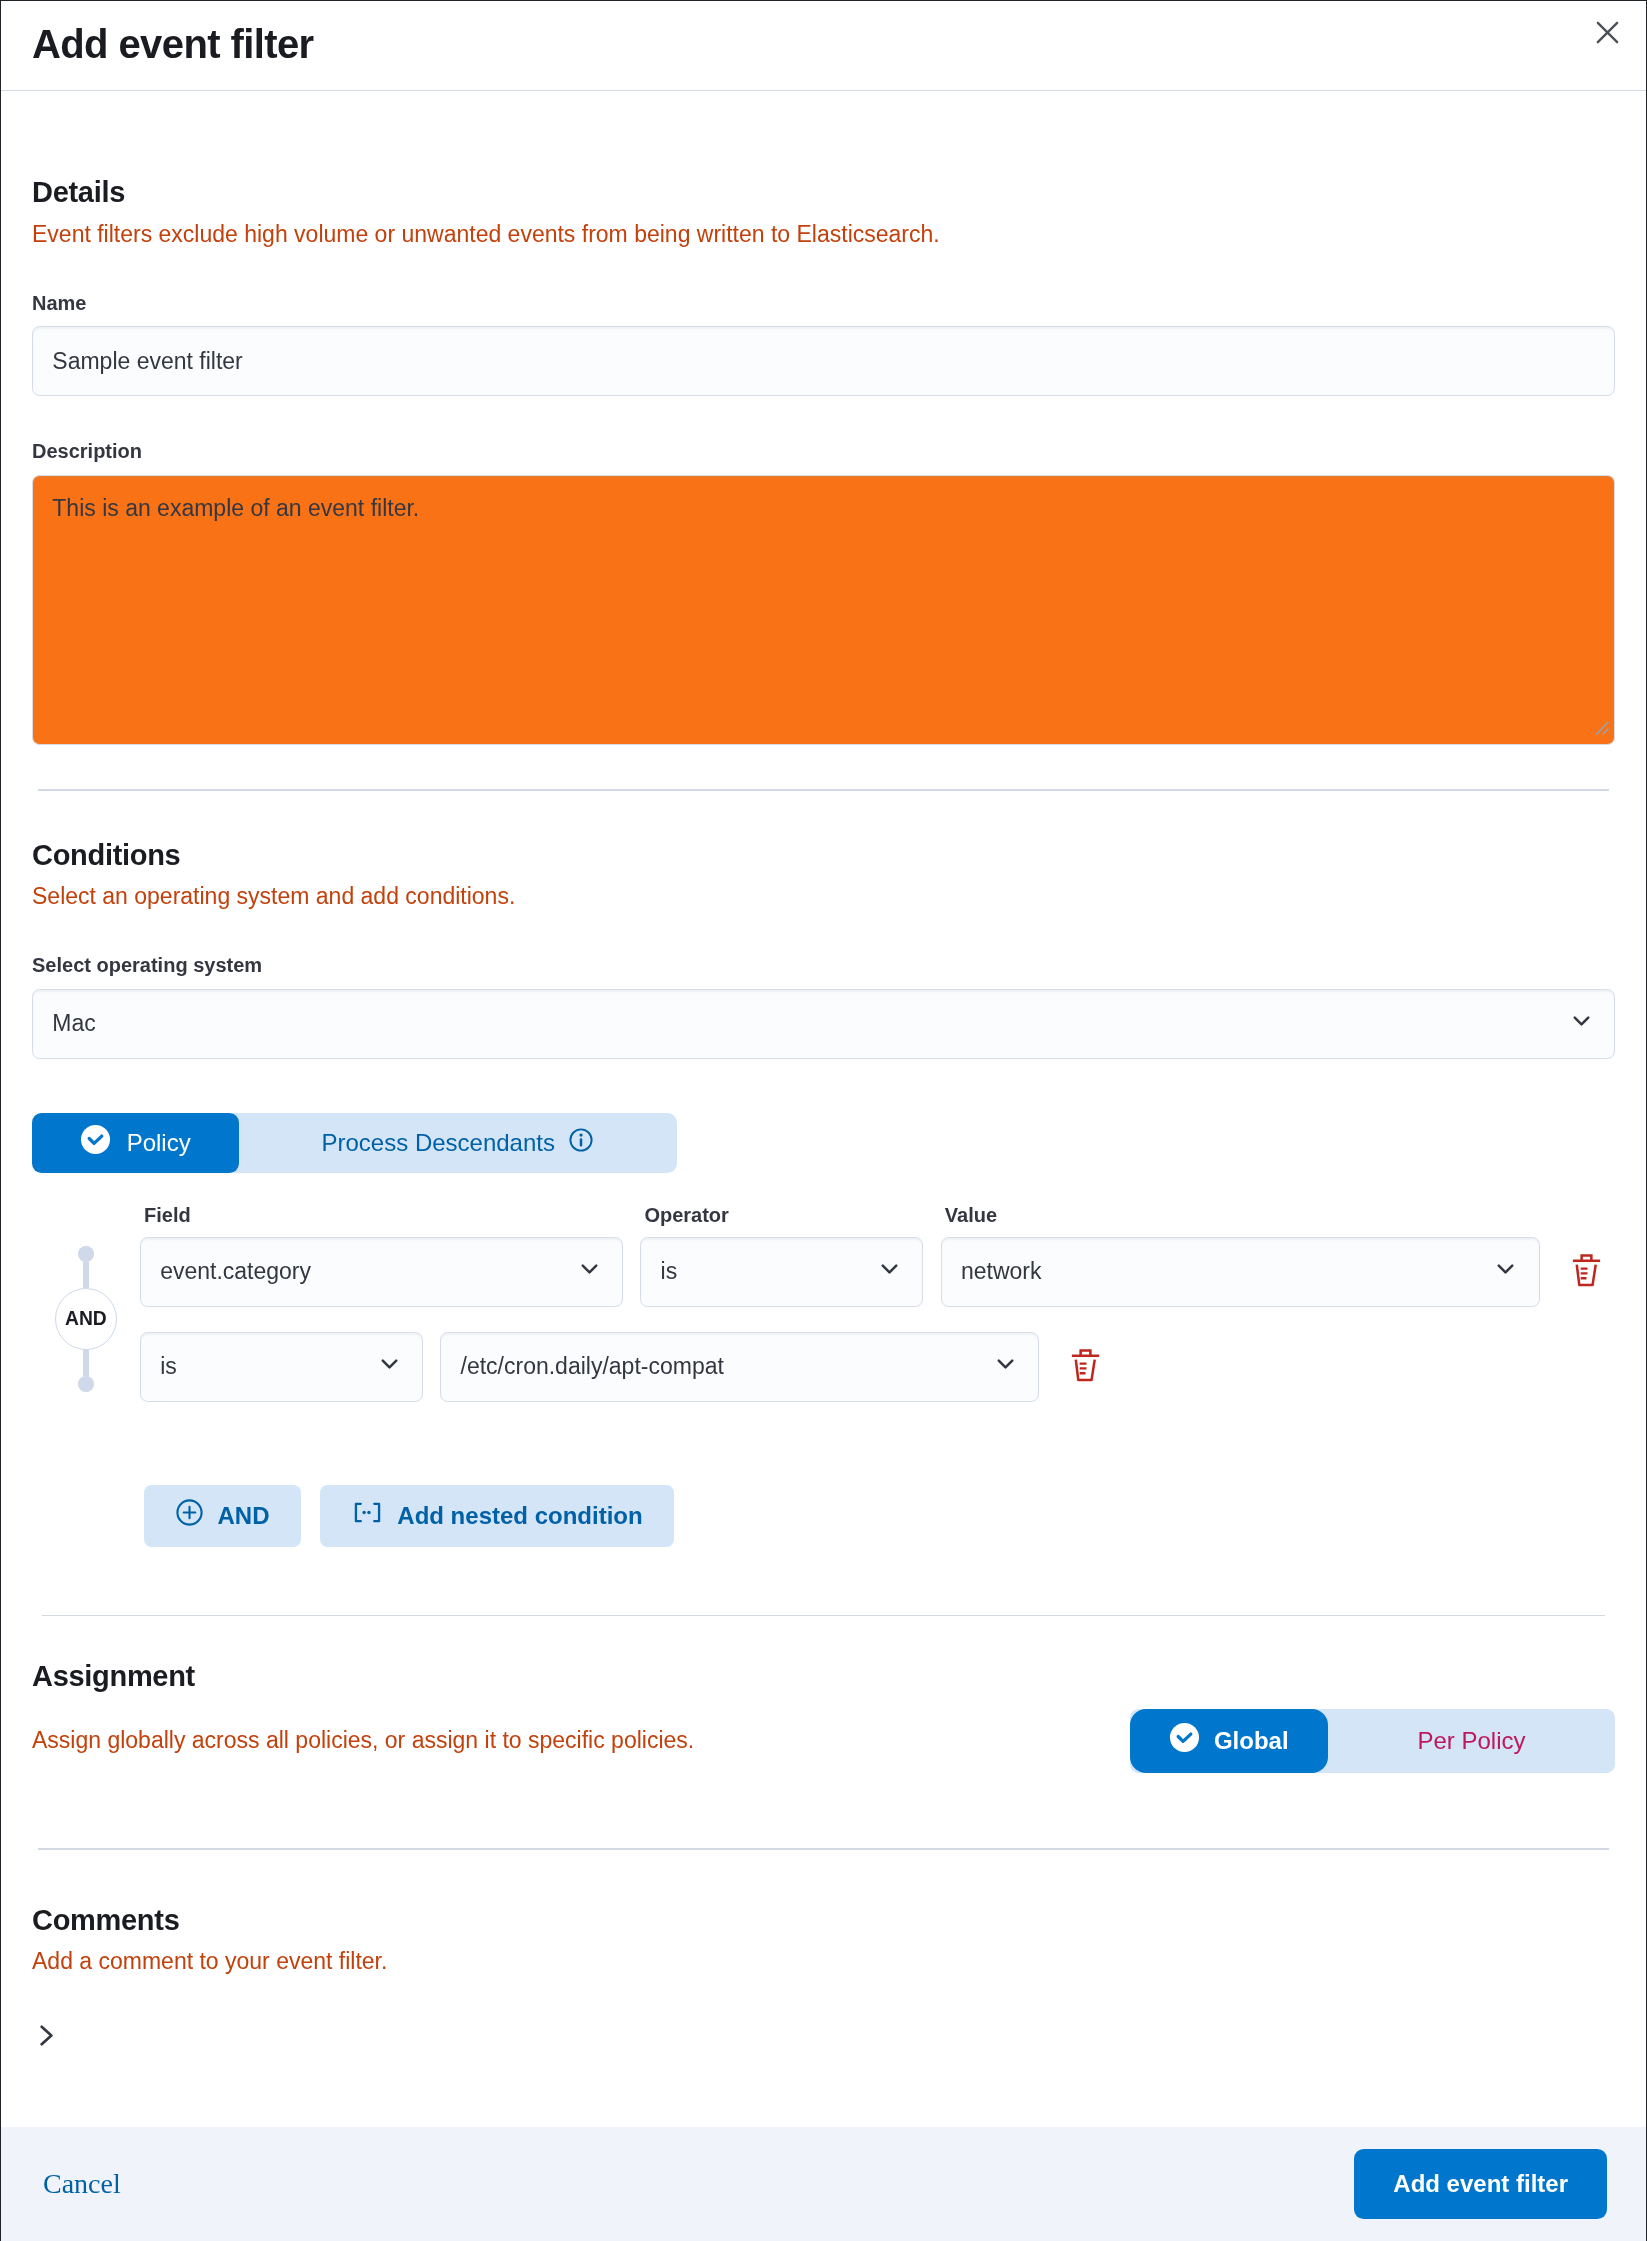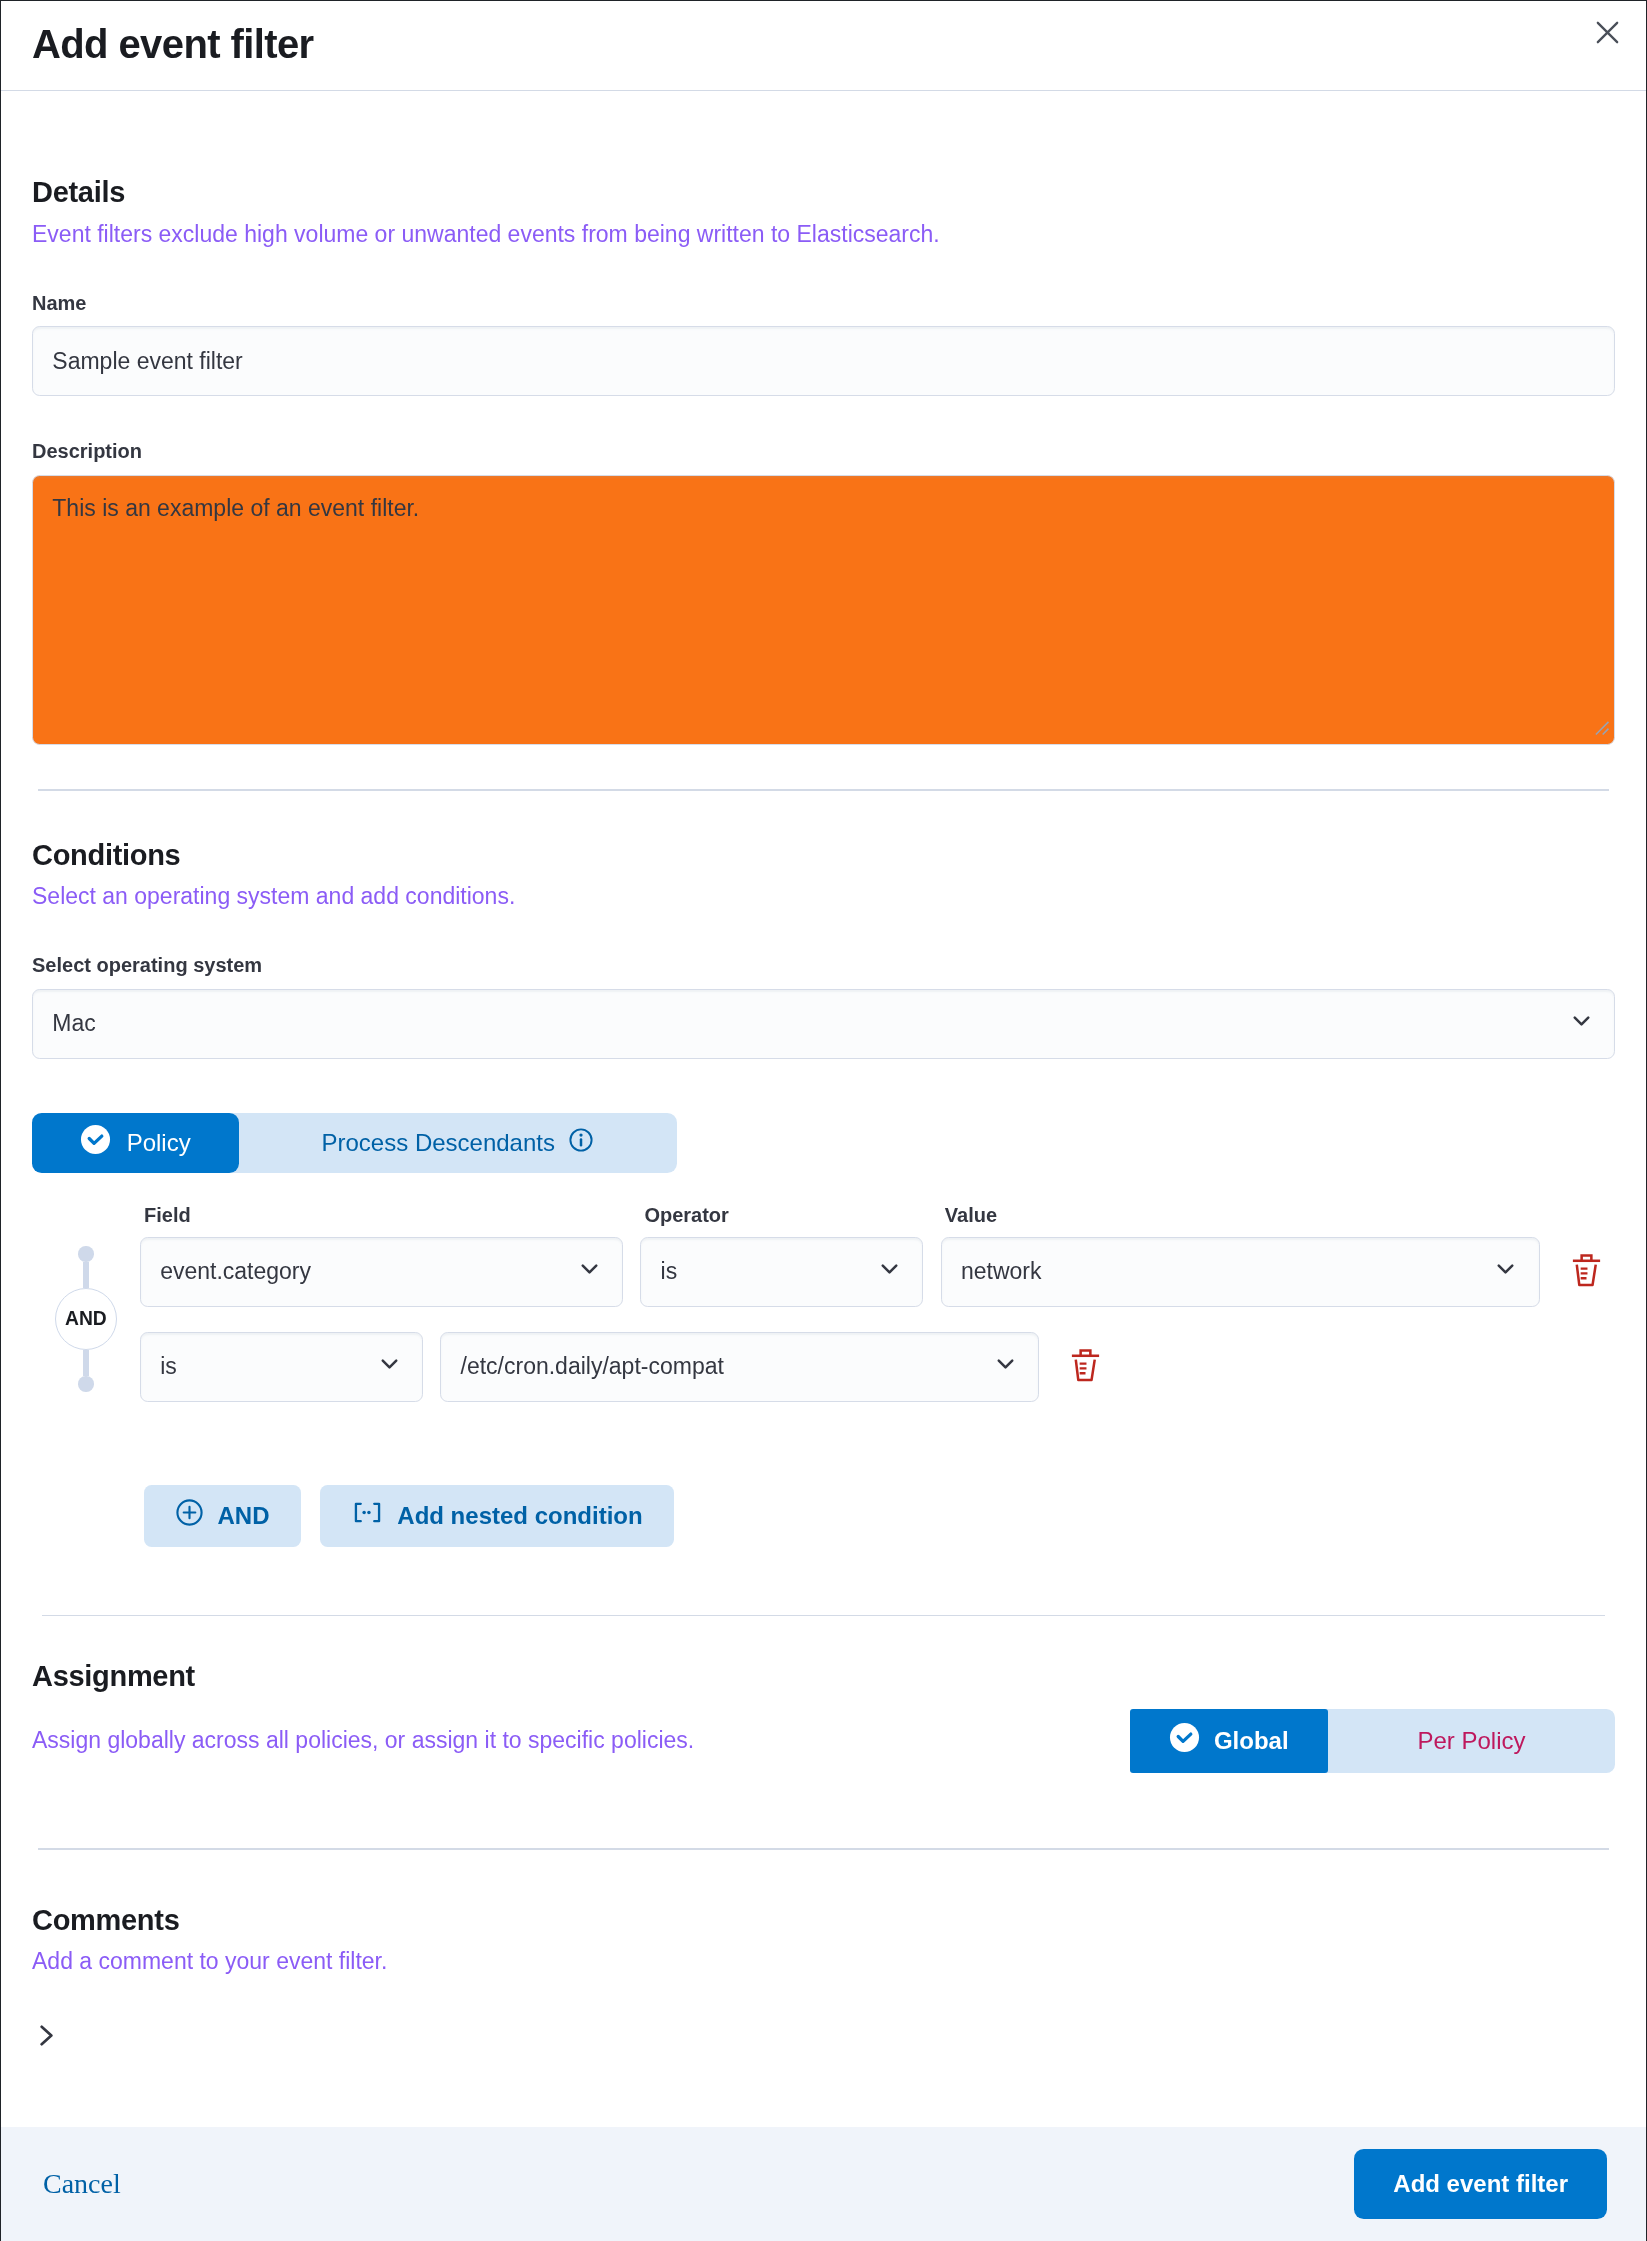--- a/index.html
+++ b/index.html
@@ -16,21 +16,21 @@
     overflow: hidden;
   }
   
   .modal-header { flex: none; position: relative; padding: 21px 31px 23px; border-bottom: 1px solid #d3dae6; }
   .modal-title { font-size: 40px; font-weight: 700; color: #1a1c21; letter-spacing: -0.6px; }
   .close-btn { position: absolute; top: 9.7px; right: 15.4px; width: 46px; height: 46px;
     display: flex; align-items: center; justify-content: center; background: none; border: none; cursor: pointer; }
   
   .modal-body { flex: 1 1 auto; padding: 0 31px; }
   .section-heading { font-size: 29px; font-weight: 700; color: #1a1c21; letter-spacing: -0.3px; }
-  .section-sub { font-size: 23px; color: #8b5cf6; margin-top: 11.6px; }
+  .section-sub { font-size: 23px; color: #c2410c; margin-top: 11.6px; }
   .form-label { display: block; font-size: 20px; font-weight: 700; color: #343741; }
   .control {
     display: flex; align-items: center; justify-content: space-between;
     height: 70px; width: 100%;
     background: #fbfcfd;
     border: 1px solid #d6dce8;
     border-radius: 7.7px;
     padding: 0 19.3px;
     font-size: 23px; color: #343741;
     box-shadow: inset 0 1.9px 1.9px rgba(152,162,179,0.12);
@@ -71,21 +71,21 @@
   .trash-btn { width: 58px; height: 70px; display: flex; align-items: center; justify-content: center;
     background: none; border: none; cursor: pointer; }
   .builder-buttons { display: flex; gap: 19.3px; margin-left: 112px; margin-top: 83px; }
   .btn-lightblue { display: flex; align-items: center; gap: 13.5px; height: 62px; border: none; cursor: pointer;
     background: #d3e5f6; color: #0061a6; font-weight: 700; font-size: 24px; border-radius: 7.7px;
     font-family: "Liberation Sans", sans-serif; padding: 0 31px; }
   
   .assign-row { display: flex; align-items: center; justify-content: space-between; margin-top: 15.4px; }
   .toggle-group { display: inline-flex; background: #d3e5f6; border-radius: 8.7px; }
   .toggle-seg { height: 64px; display: flex; align-items: center; justify-content: center; cursor: pointer; font-size: 24px; }
-  .toggle-active { width: 198px; gap: 13.5px; background: #0077cc; color: #fff; font-weight: 700; border-radius: 3px; }
+  .toggle-active { width: 198px; gap: 13.5px; background: #0077cc; color: #fff; font-weight: 700; border-radius: 16px; }
   .toggle-inactive { width: 287px; color: #be185d; font-weight: 400; border-radius: 8.7px; }
   
   .accordion-toggle { margin-top: 42px; width: 42px; height: 39px; background: none; border: none; cursor: pointer;
     display: flex; align-items: center; }
   
   .modal-footer { flex: none; margin-top: auto; height: 114px; background: #f0f4fa;
     display: flex; align-items: center; justify-content: space-between; padding: 0 39px 0 42px; }
   .cancel-link { background: none; border: none; color: #0061a6; font-size: 28px; cursor: pointer;
     font-family: Liberation Serif, serif; }
   .submit-btn { height: 70px; padding: 0 39px; background: #0077cc; border: none; border-radius: 9.7px;

